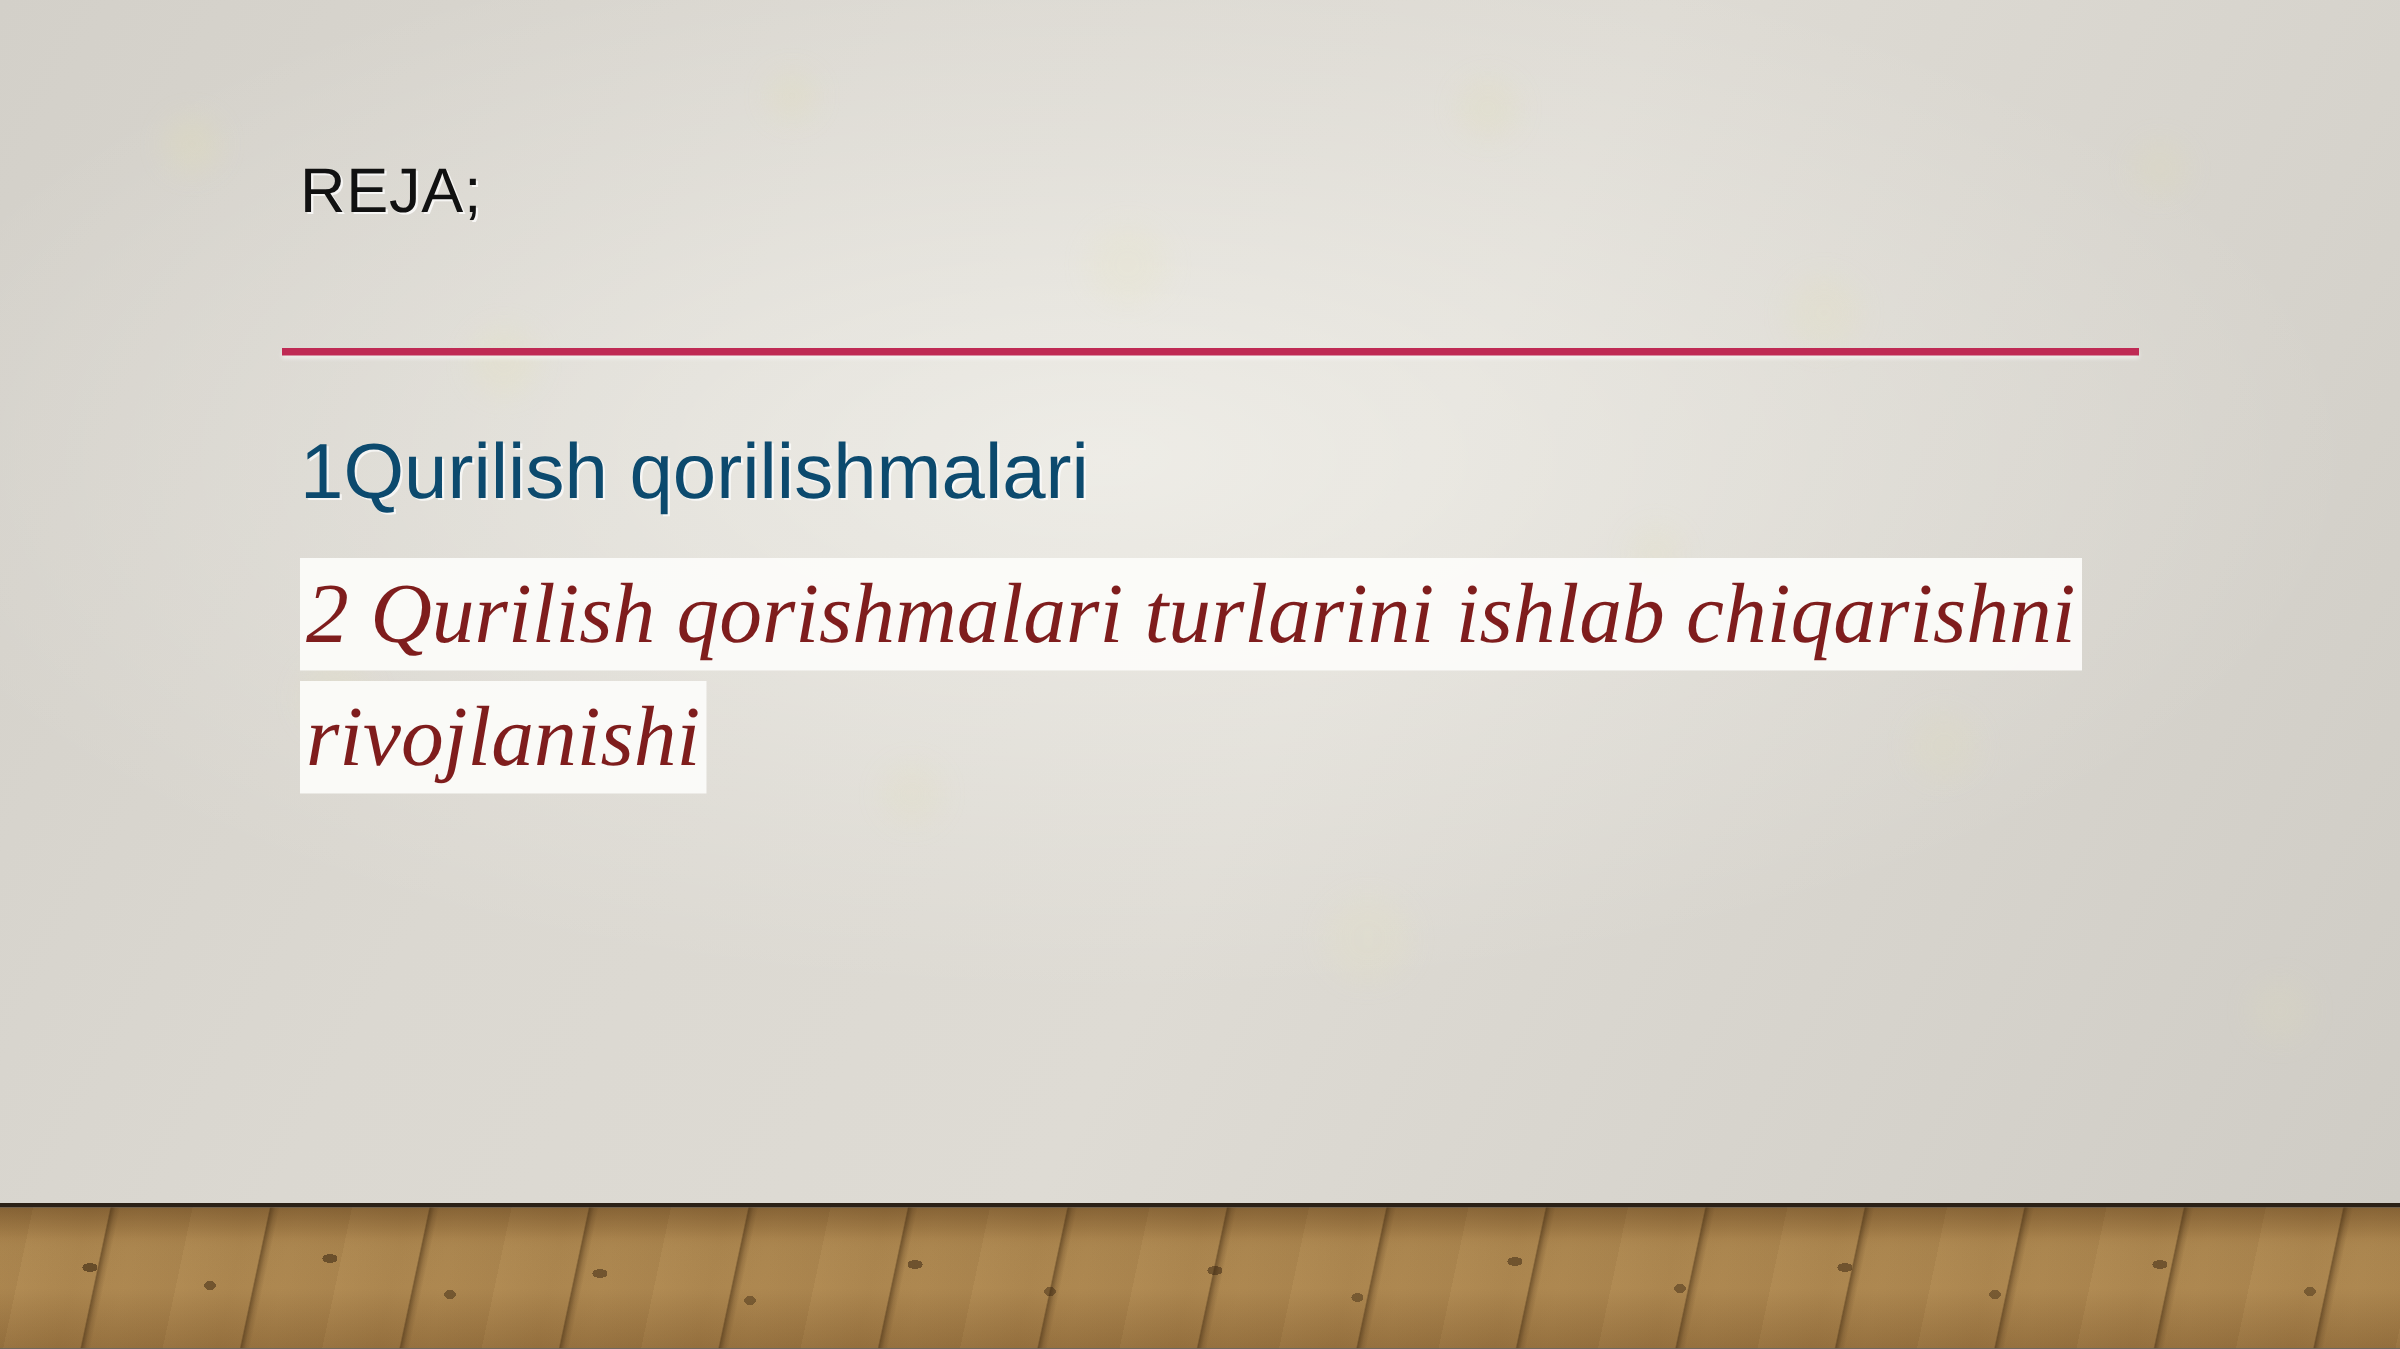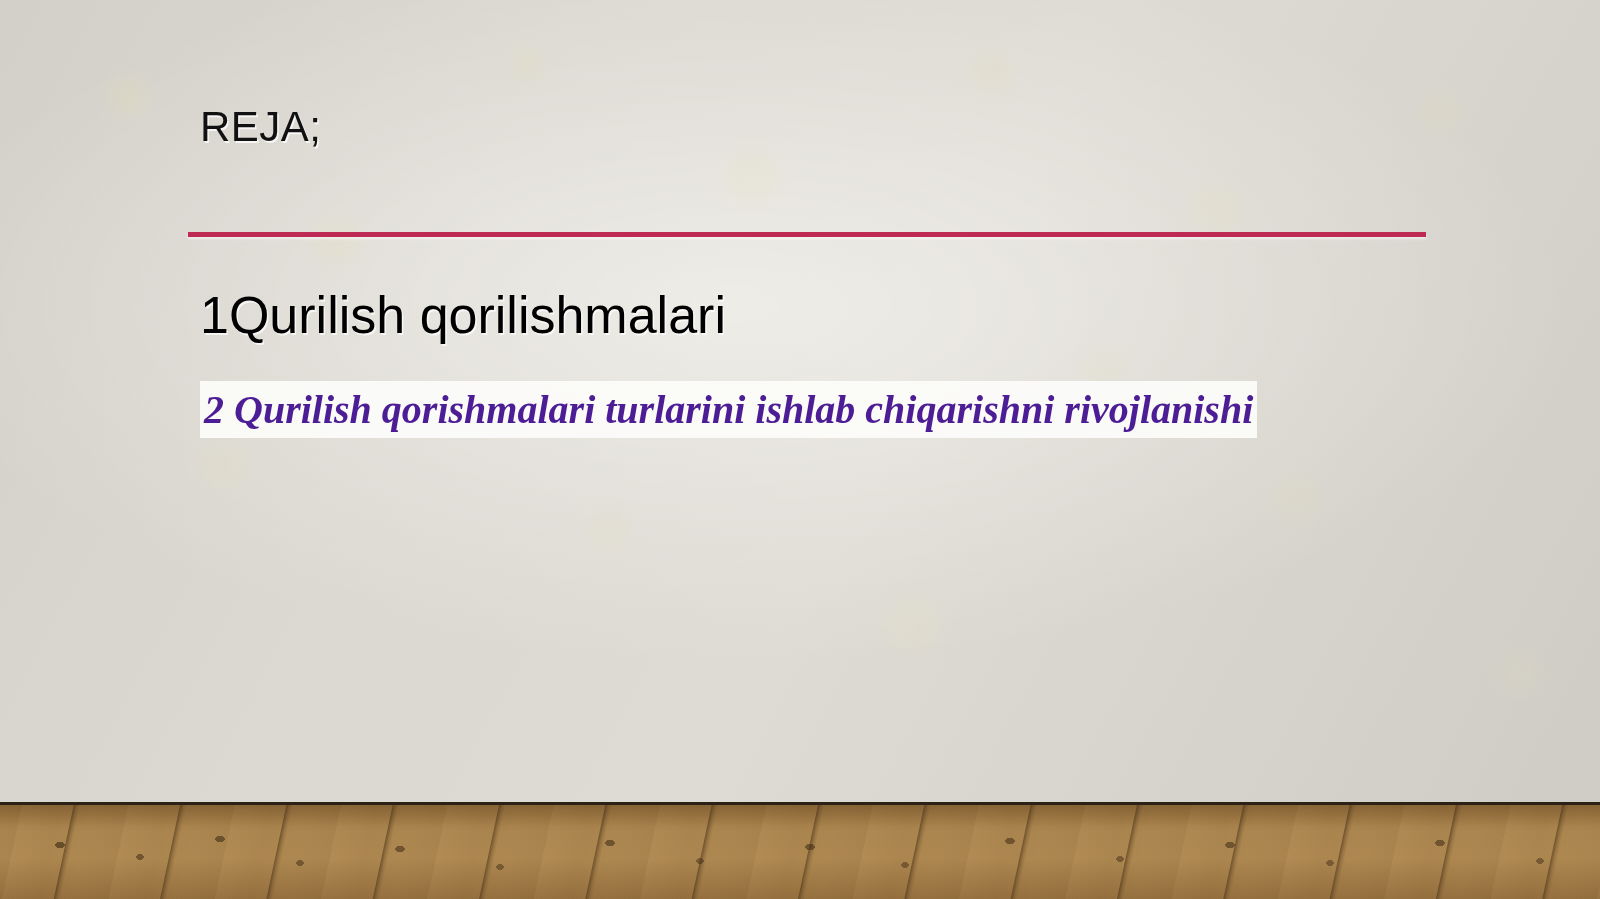--- a/index.html
+++ b/index.html
@@ -169,41 +169,41 @@
   .body-block {
     position: absolute;
     left: 200px;
     top: 283px;
     width: 1260px;
   }
 
   .line-plain {
     font-size: 52px;
     font-weight: 300;
-    color: #000000;
+    color: #0c4a6e;
     line-height: 64px;
     letter-spacing: 0px;
     text-shadow: 1.5px 1.5px 0 rgba(255,255,255,0.7);
     white-space: nowrap;
   }
 
   .line-hl-wrap {
     margin-top: 22px;
   }
   .line-hl-wrap.tight {
     margin-top: 14px;
   }
 
   .line-hl {
     display: inline;
     font-family: "Liberation Serif", serif;
-    font-size: 40px;
-    font-weight: bold;
+    font-size: 57px;
+    font-weight: normal;
     font-style: italic;
-    color: #4c1d95;
+    color: #7f1d1d;
     line-height: 82px;
     background: rgba(252,252,250,0.93);
     box-decoration-break: clone;
     -webkit-box-decoration-break: clone;
     padding: 6px 4px;
   }
 </style>
 </head>
 <body>
 

